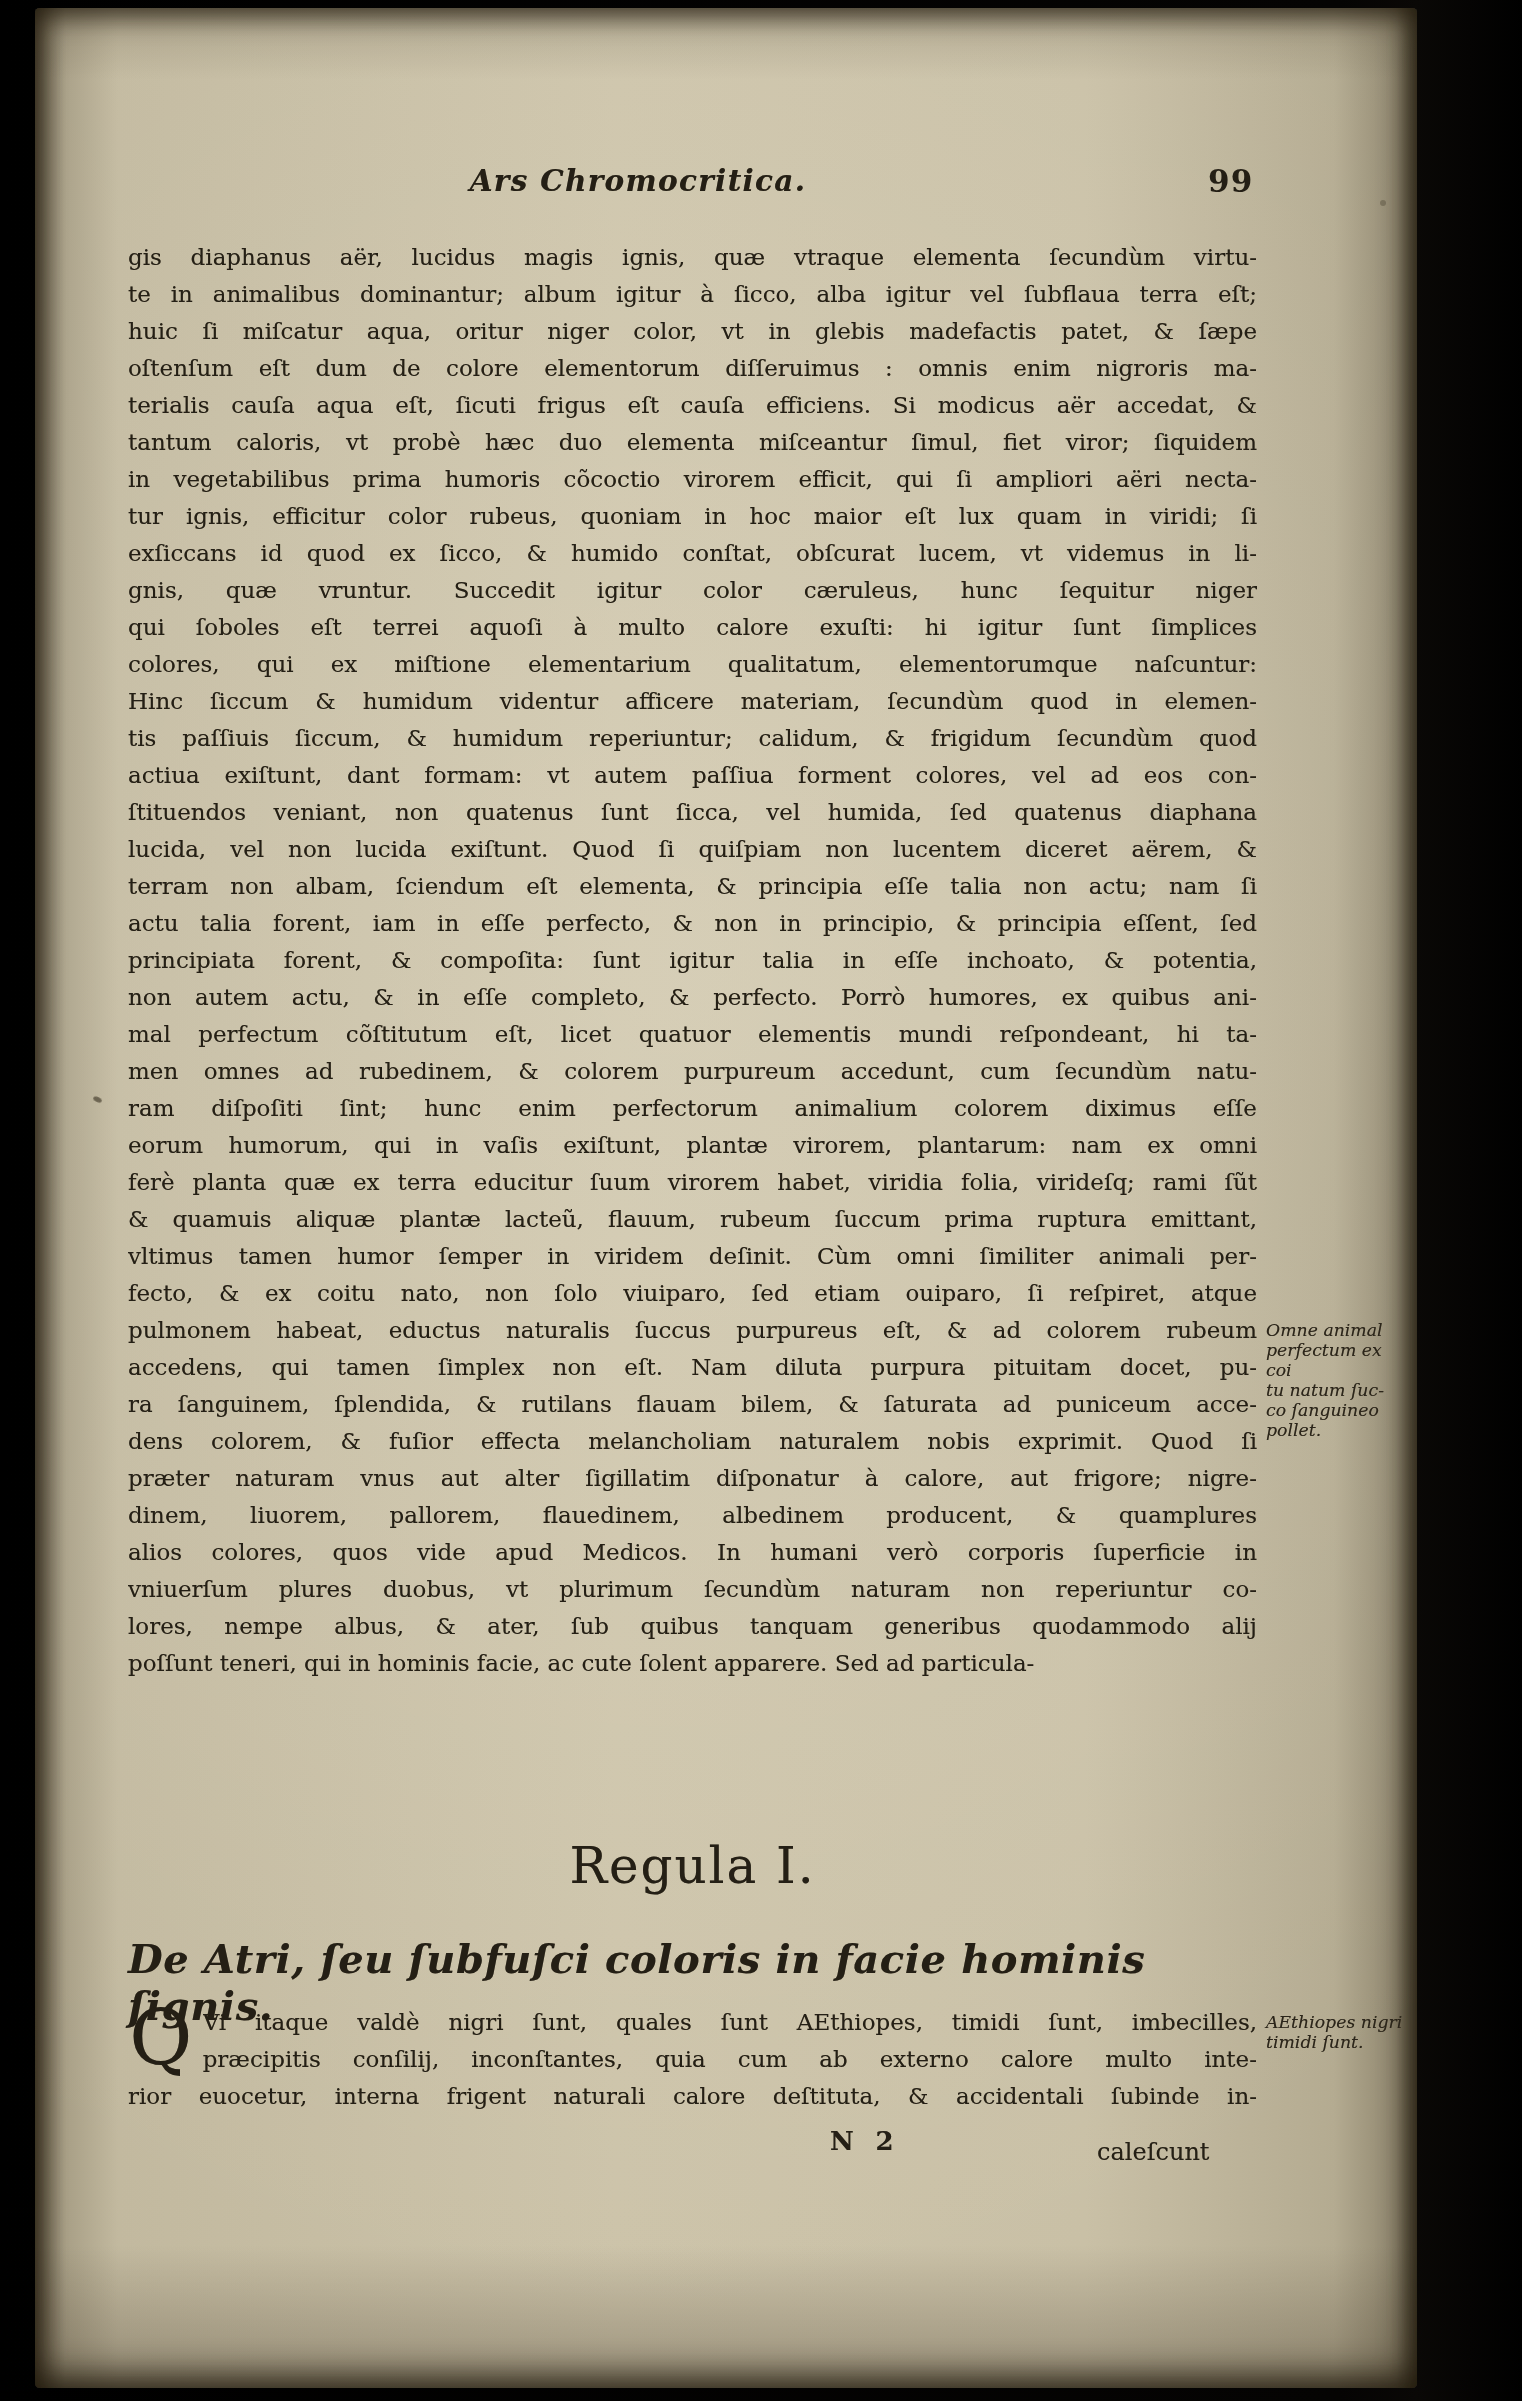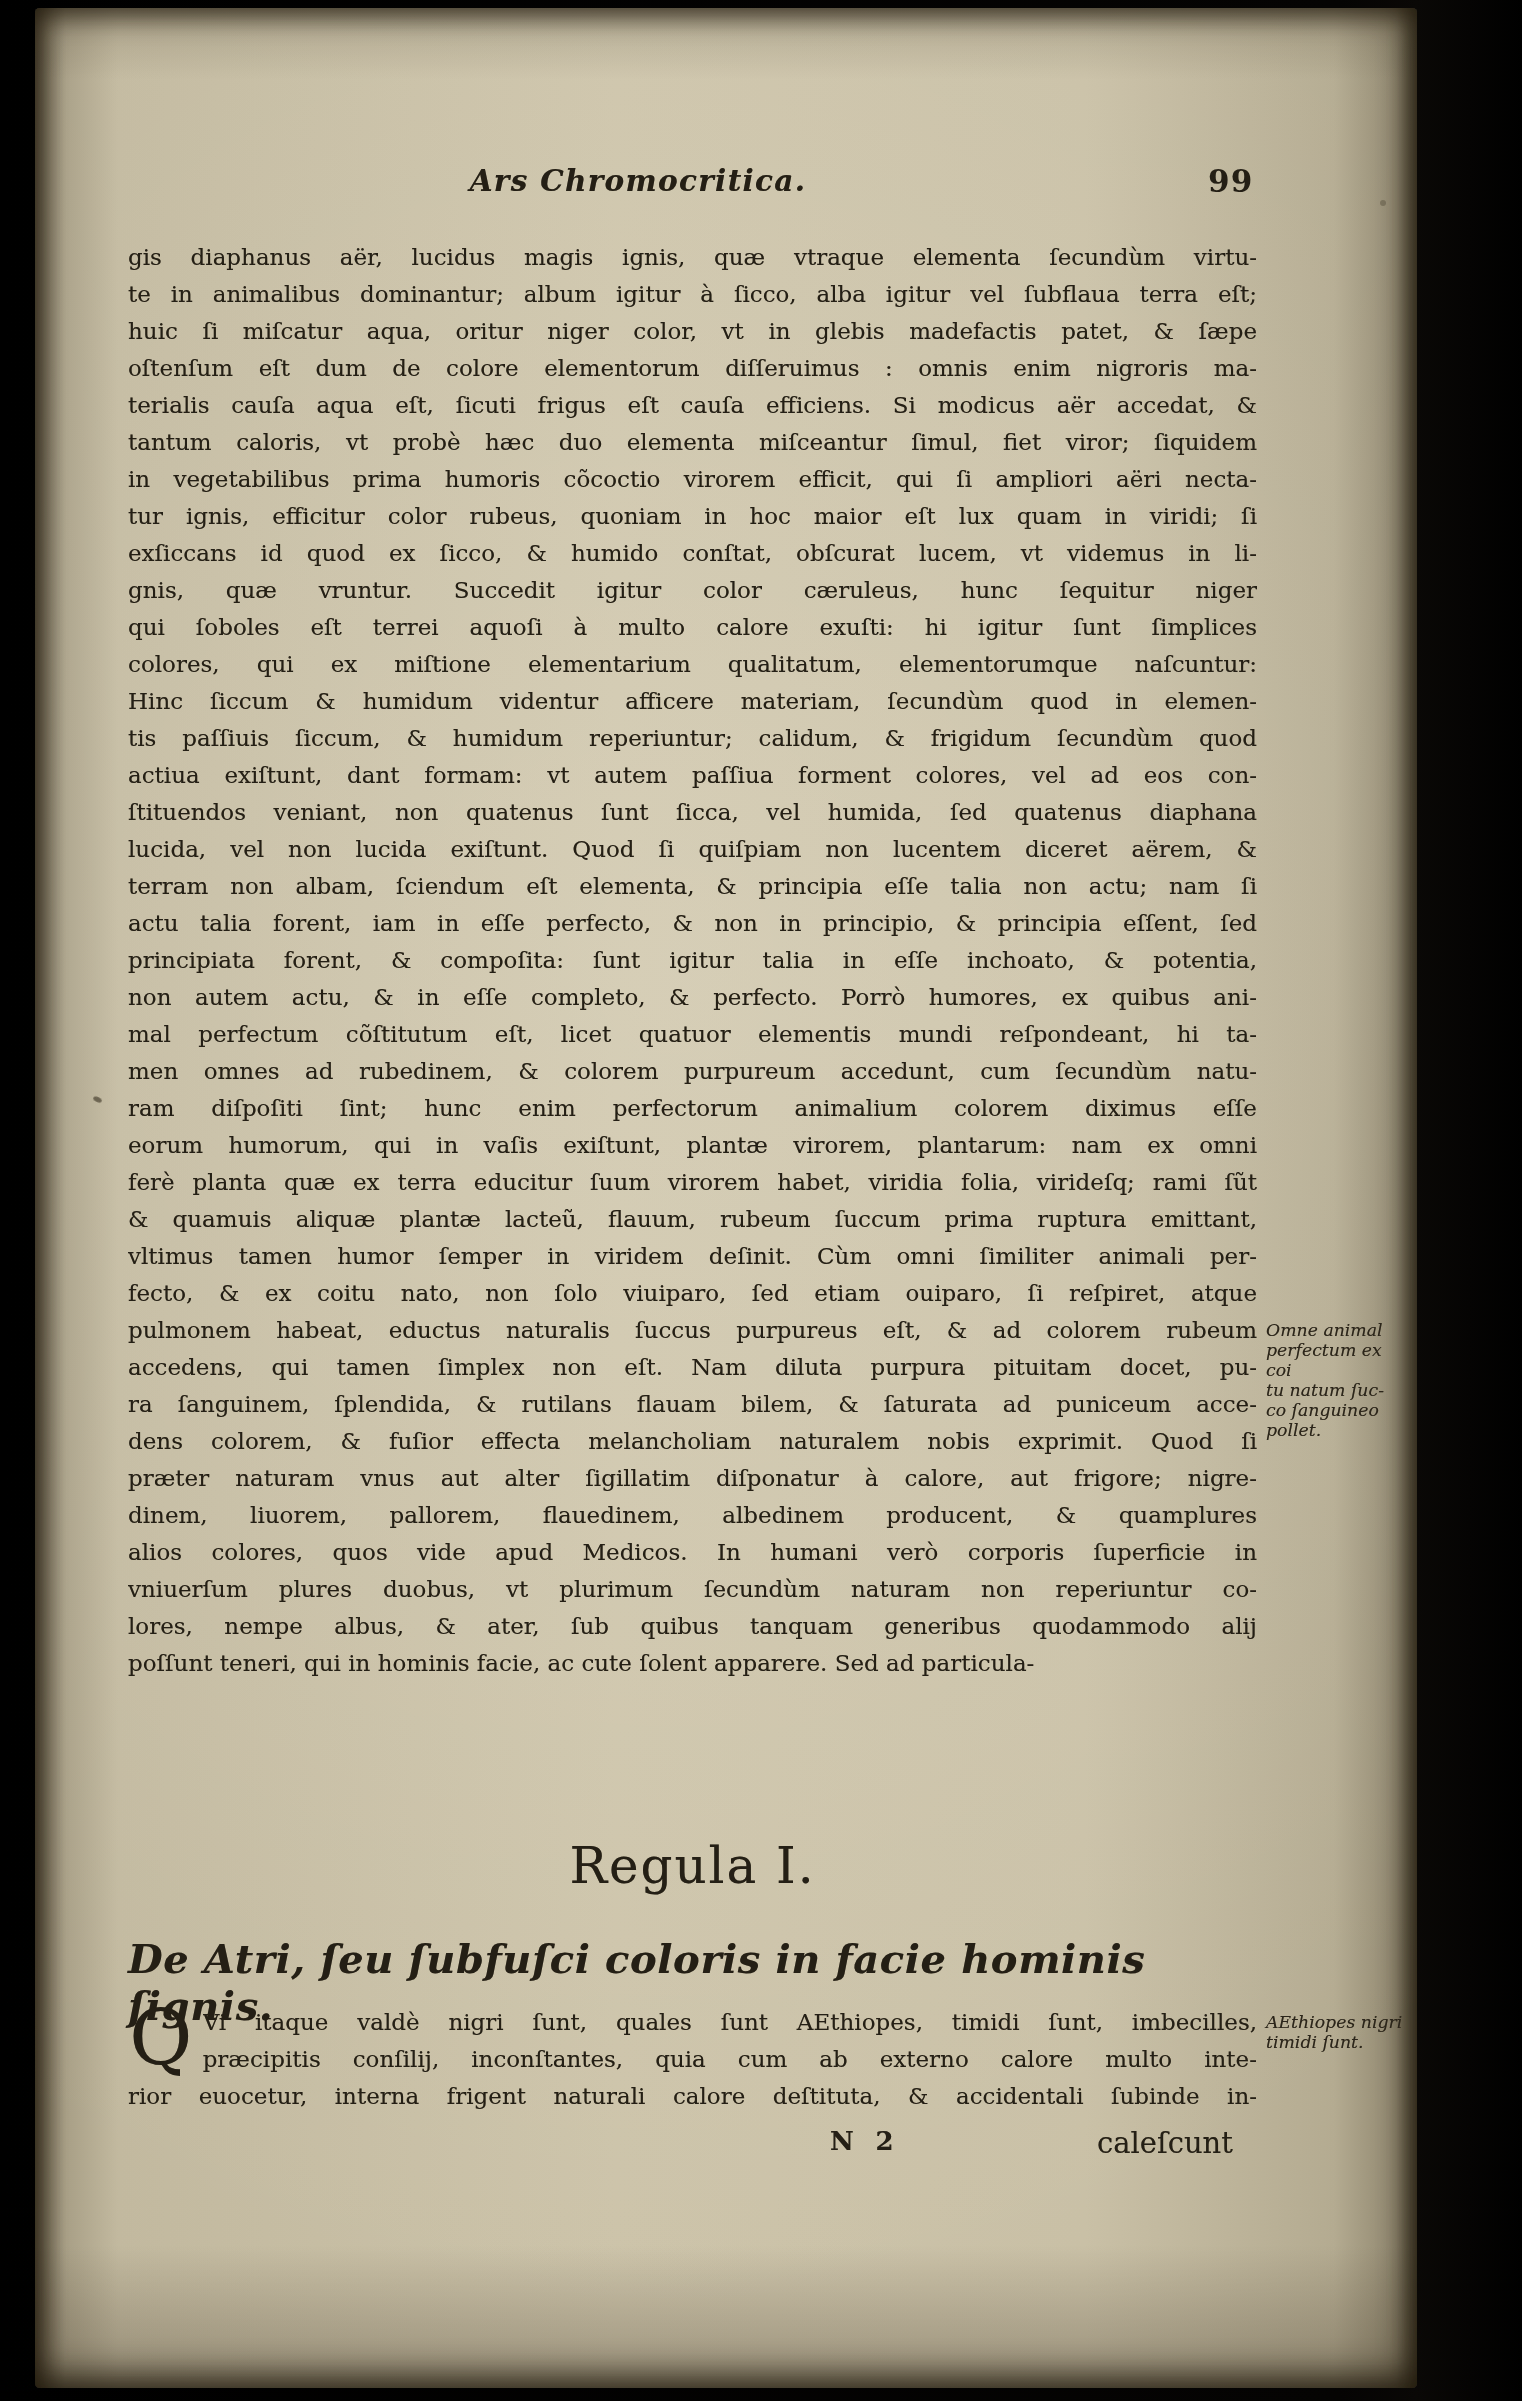--- a/index.html
+++ b/index.html
@@ -113,22 +113,23 @@
   }
   .signature {
     position: absolute; left: 702px;
     font-size: 26px;
     font-weight: bold;
     letter-spacing: 6.4px;
     text-shadow: 0 0 0.6px rgba(45,35,20,0.5);
   }
   .catchword {
     position: absolute; left: 969px;
-    font-size: 29px;
+    font-size: 24px;
     text-shadow: 0 0 0.6px rgba(45,35,20,0.45);
+    margin-top: 12px;
   }
   .ink-speck {
     position: absolute;
     background: rgba(40,32,18,0.55);
     border-radius: 50%;
     filter: blur(0.6px);
   }
   .speck-1 { left: 58px; top: 1089px; width: 9px; height: 5.1px; transform: rotate(25deg); }
   .speck-2 { left: 1345px; top: 192px; width: 6.4px; height: 6.4px; opacity:.5; }
 </style>

